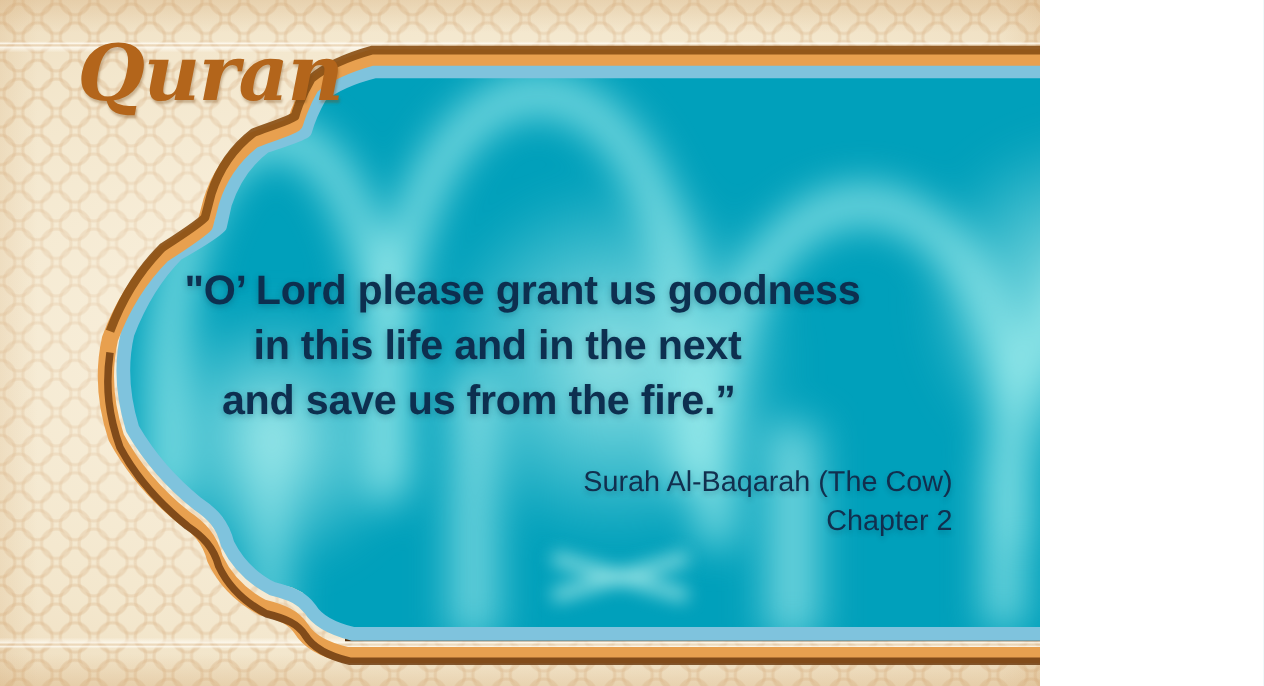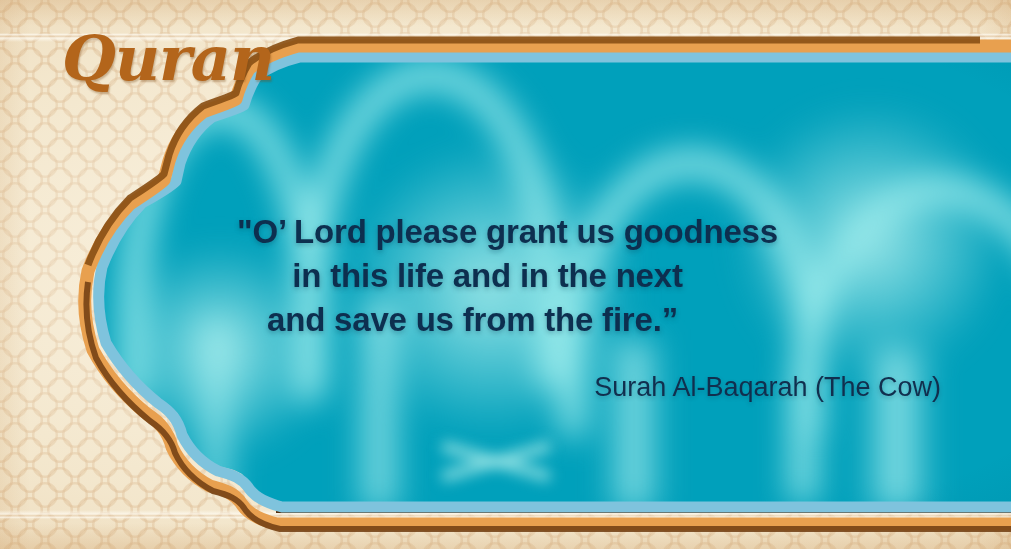--- a/index.html
+++ b/index.html
@@ -1,21 +1,21 @@
 <!DOCTYPE html>
 <html><head>
 <meta charset="utf-8">
 <style>
   html, body {
     margin: 0; padding: 0;
     background: #ffffff;
   }
   #card {
     position: relative;
-    width: 1011px;
+    width: 832px;
     height: 549px;
     overflow: hidden;
     font-family: "Liberation Sans", sans-serif;
     background: #86efac;
   }
 
   
   .frame-base {
     position: absolute;
     inset: 0;
@@ -197,21 +197,21 @@
   }
   .quote .line { display: block; white-space: pre; }
   .quote .l1 { padding-left: 70px; }
   .quote .l2 { padding-left: 30px; }
   .quote .l3 { }
 
   .attribution {
     position: absolute;
     right: 70px; top: 370px;
     text-align: right;
-    font-size: 27px;
+    font-size: 23px;
     font-weight: 400;
     line-height: 1.33;
     color: #112f4e;
     text-shadow: 0 2px 4px rgba(3,60,82,.28);
   }
   .attribution .line { display: block; }
 </style>
 </head>
 <body>
 
@@ -276,15 +276,16 @@
   <div class="logo">Quran</div>
 
   <div class="quote">
     <span class="line l1">"O’ Lord please grant us goodness</span>
     <span class="line l2">in this life and in the next</span>
     <span class="line l3">and save us from the fire.”</span>
   </div>
 
   <div class="attribution">
     <span class="line">Surah Al-Baqarah (The Cow)</span>
+    <span class="line">Chapter 2</span>
   </div>
 
 </div>
 
 </body></html>

